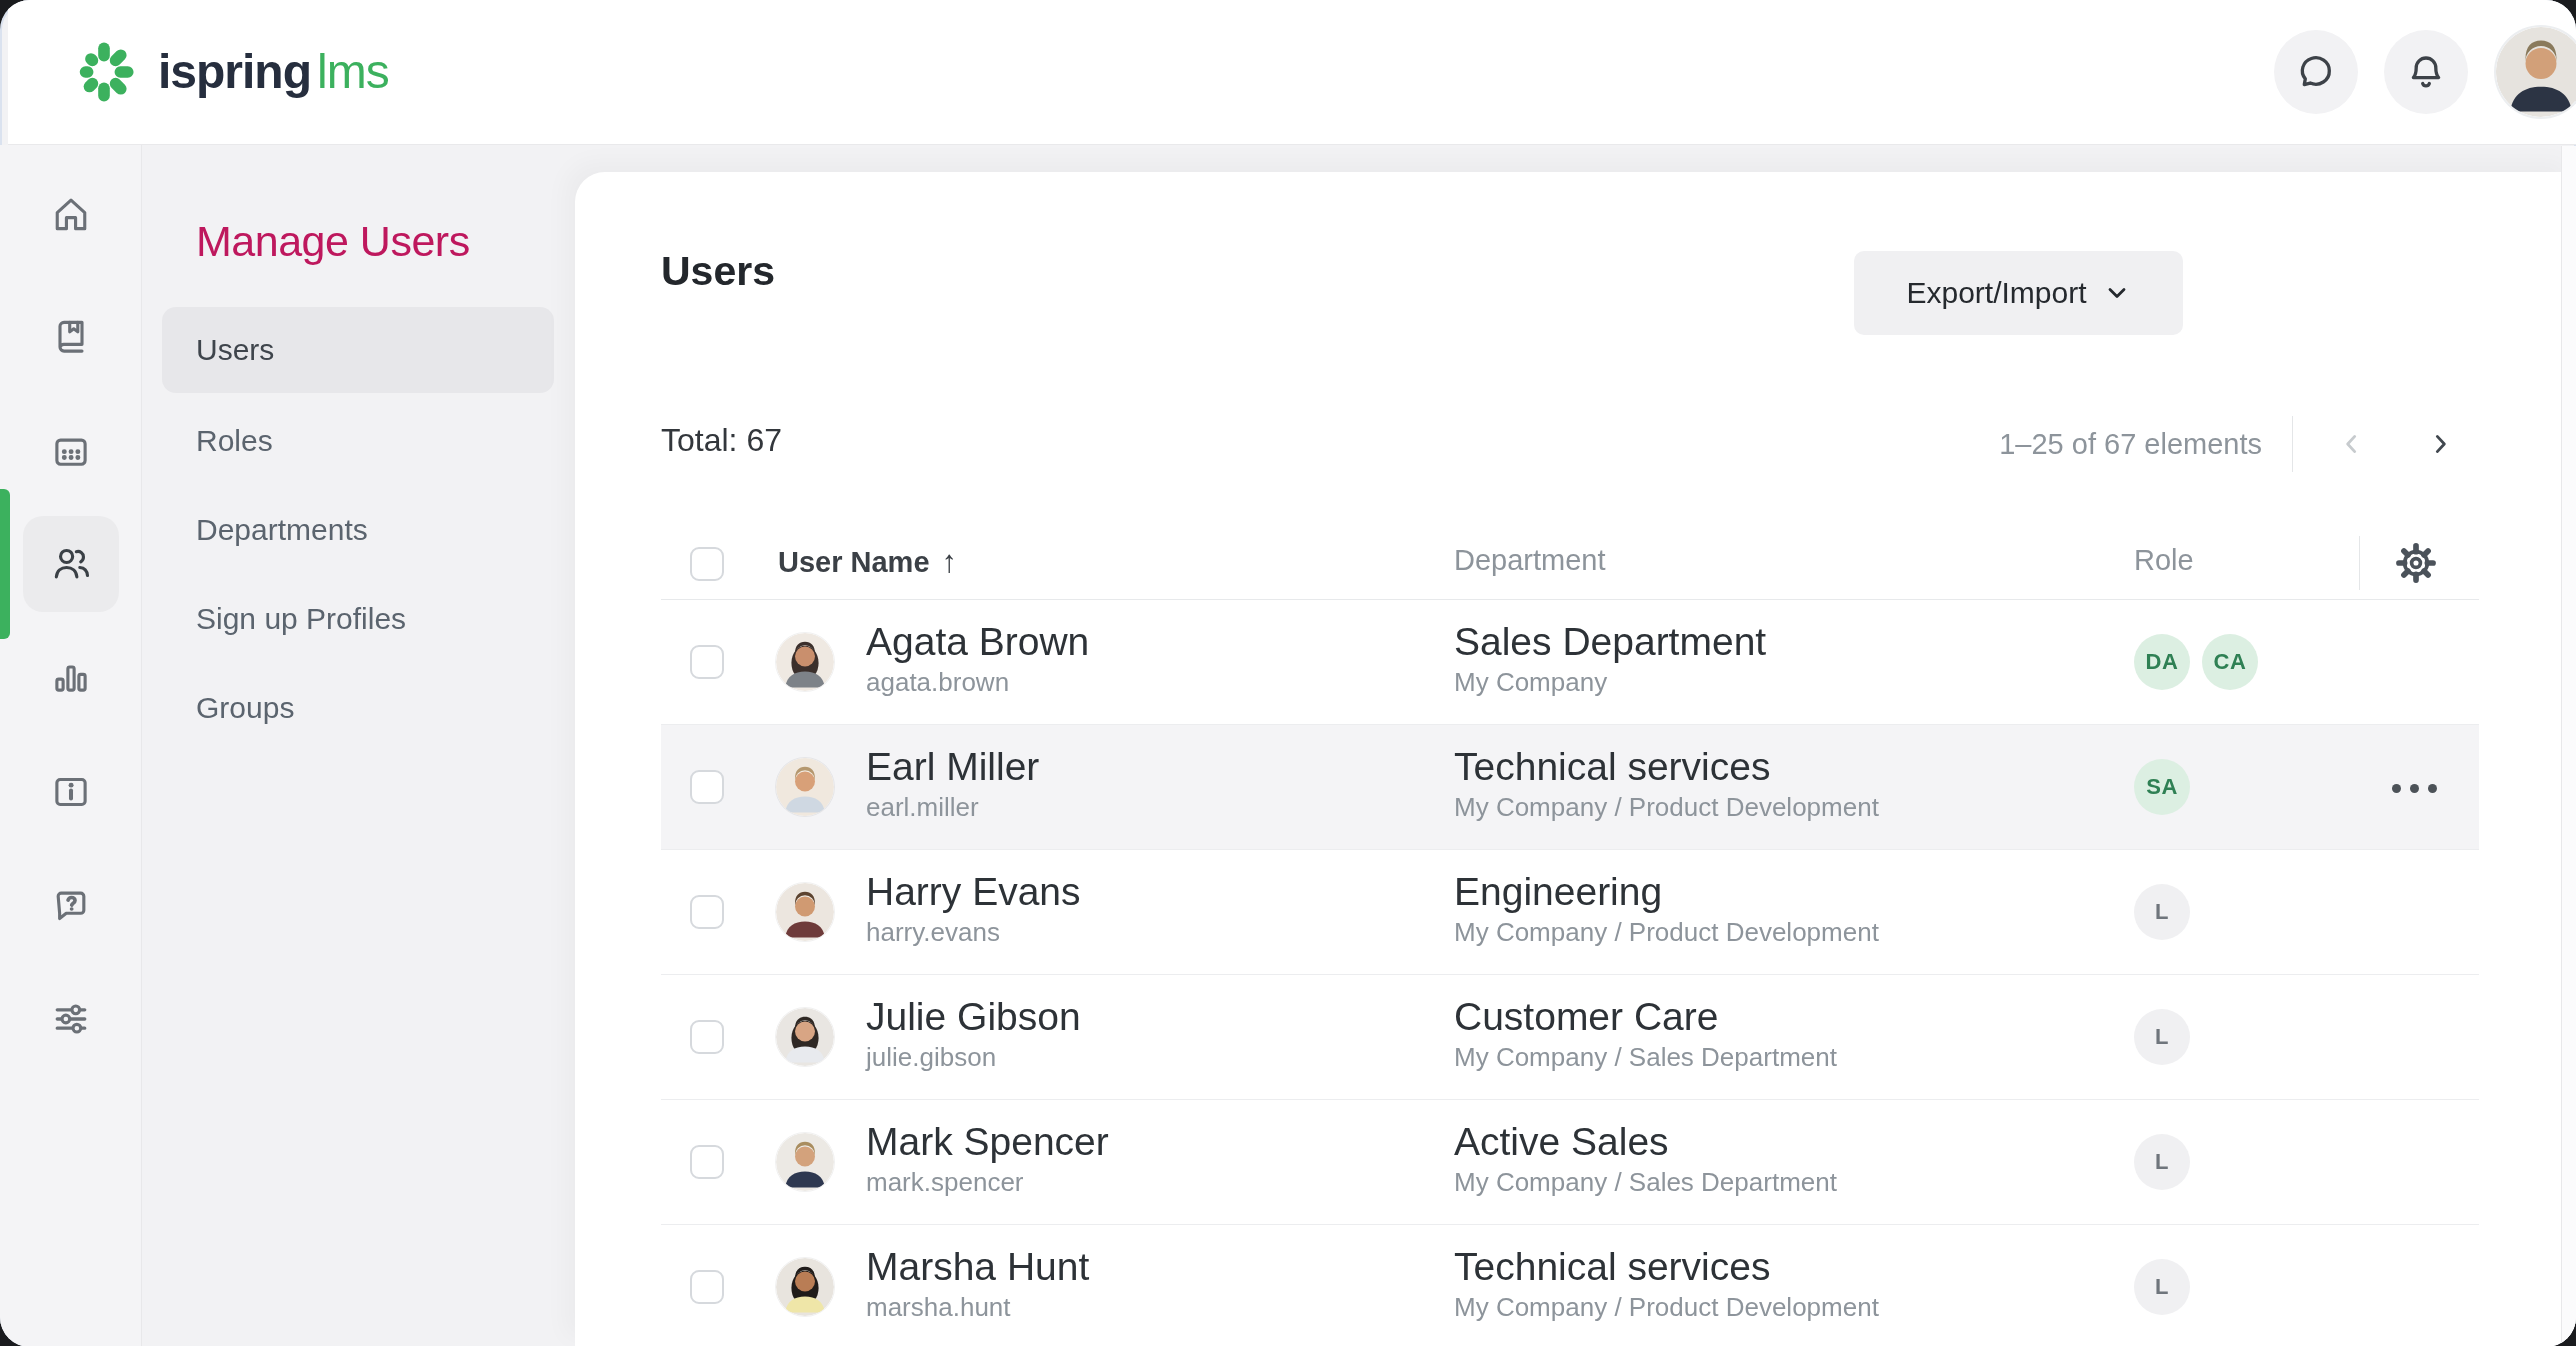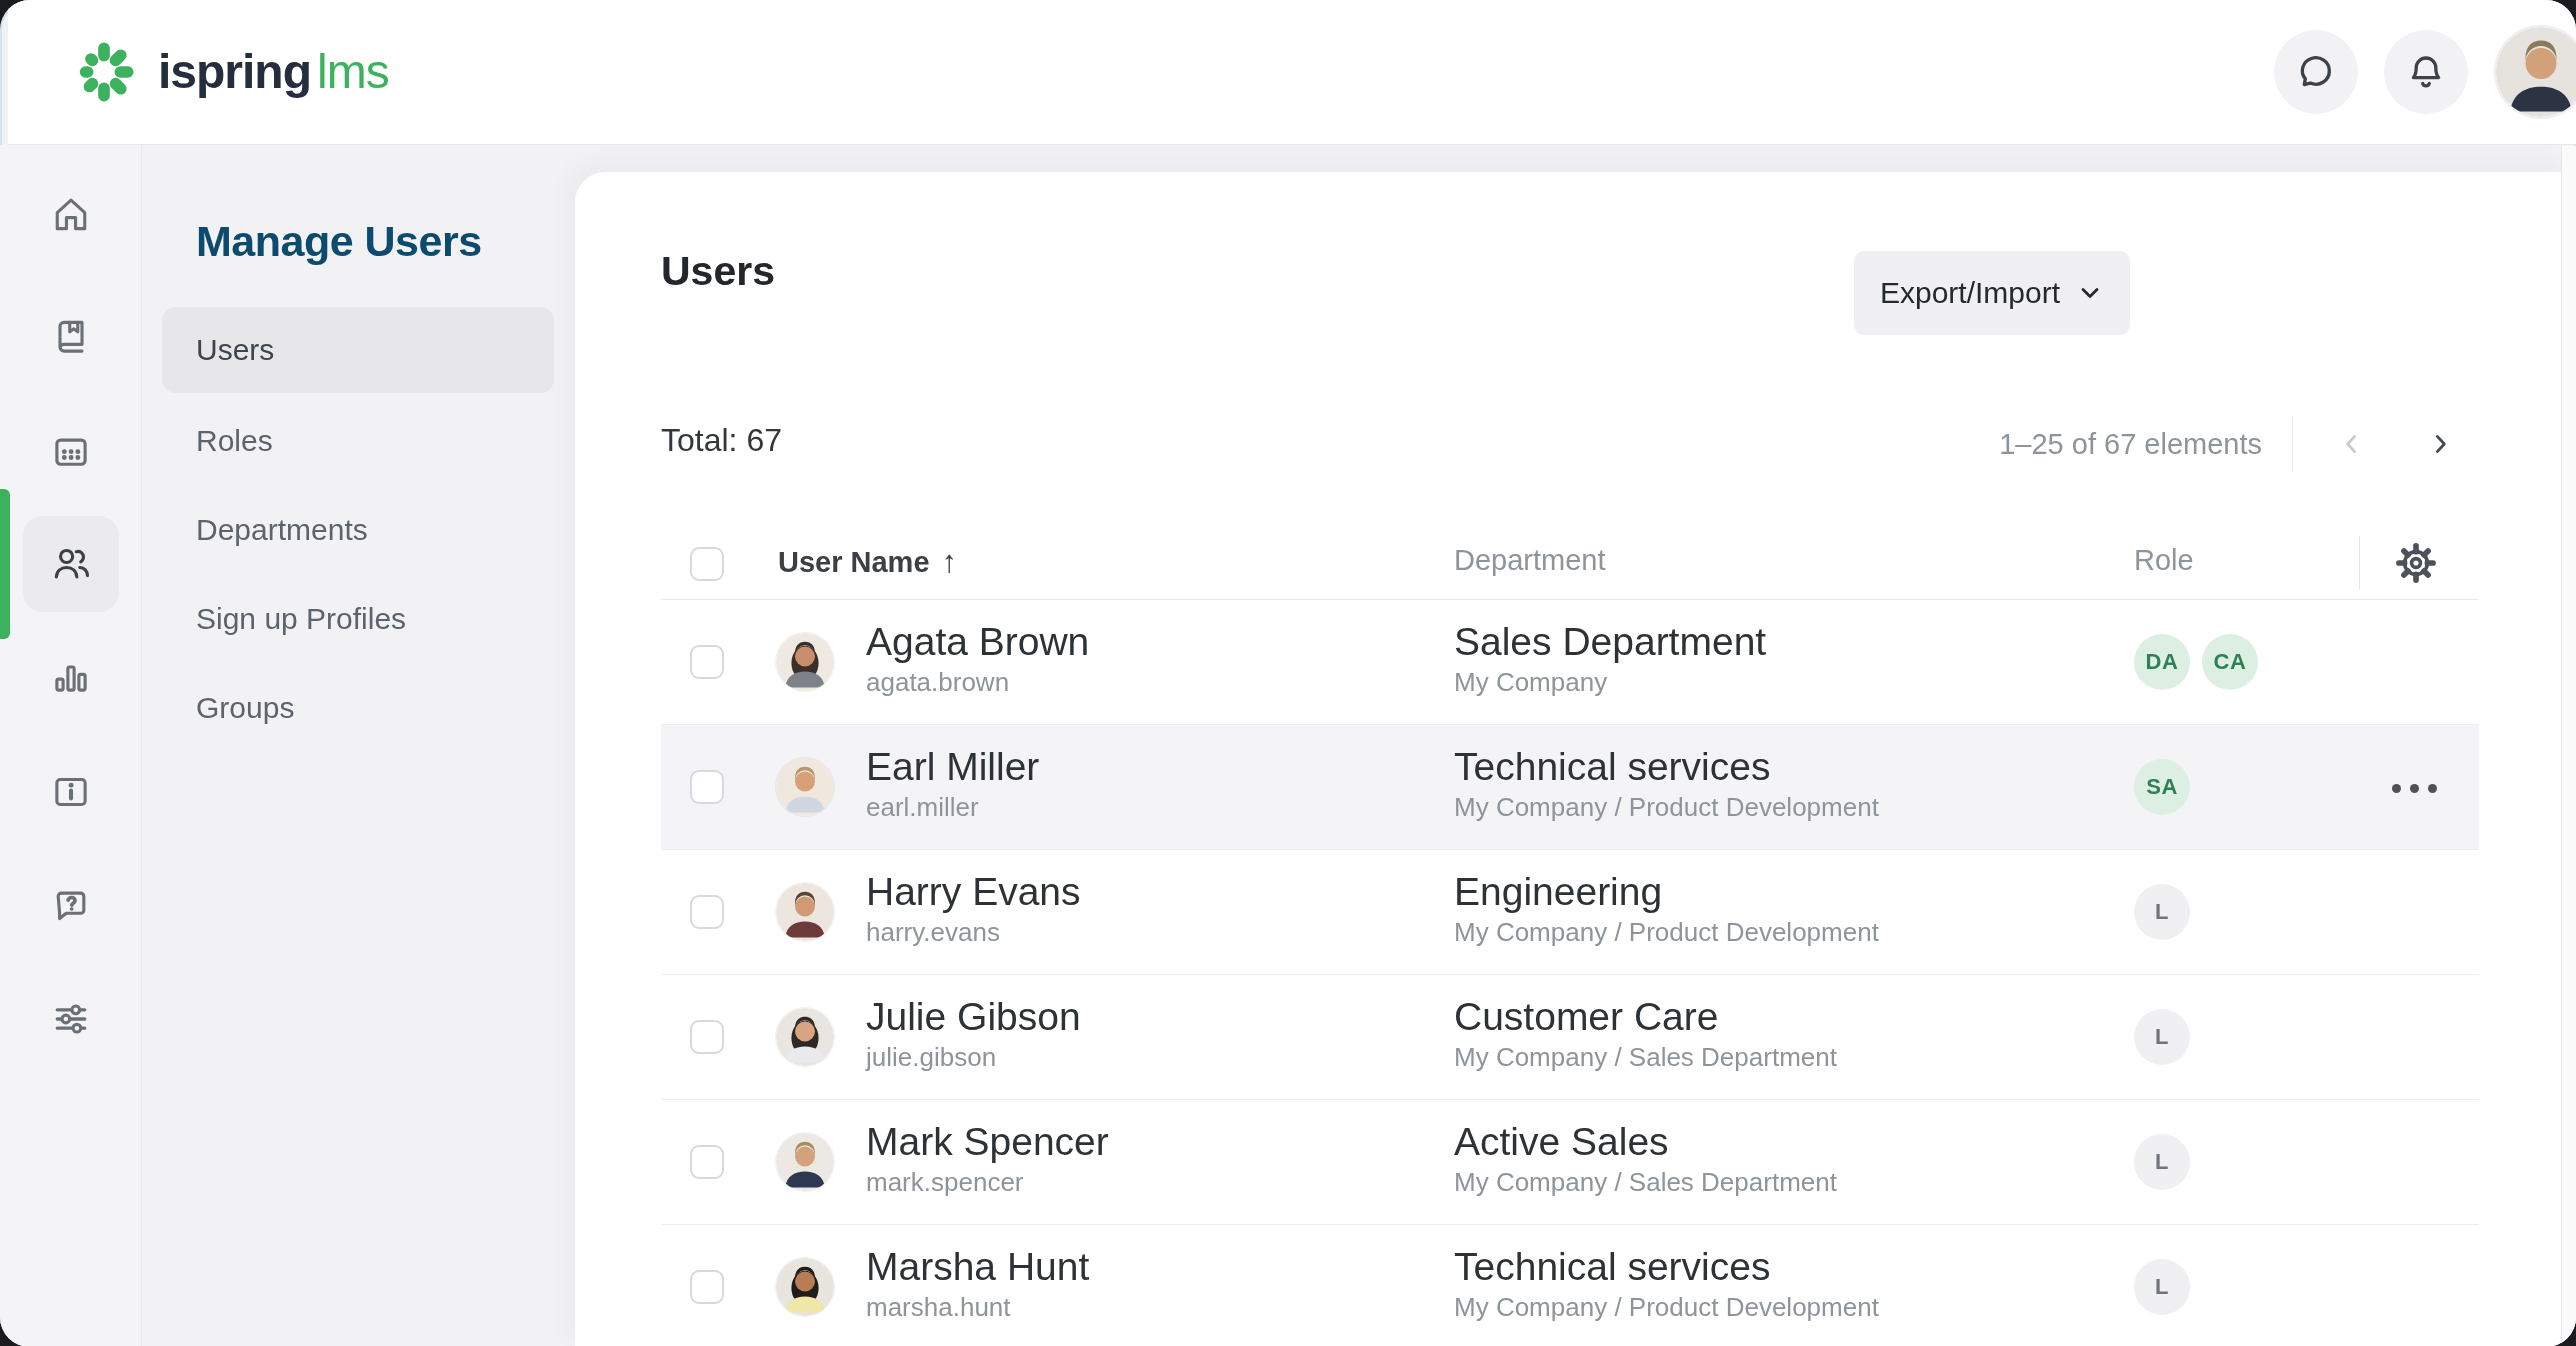--- a/index.html
+++ b/index.html
@@ -24,29 +24,29 @@
   .avatar-top{position:absolute;left:2488px;top:27px;width:90px;height:90px;border-radius:50%;overflow:hidden;box-shadow:0 0 0 2px #eceef0;cursor:pointer;}
   .avatar-top svg{width:100%;height:100%;display:block;}
   
   .rail{position:absolute;left:0;top:145px;bottom:0;width:142px;background:#f4f4f6;border-right:1px solid #e8e8ea;z-index:4;}
   .rail-item{position:absolute;left:23px;width:96px;height:96px;display:flex;align-items:center;justify-content:center;border-radius:20px;cursor:pointer;color:#6b7077;}
   .rail-item svg{width:44px;height:44px;}
   .rail-item.active{background:#ebebed;color:#3a4046;}
   .rail-accent{position:absolute;left:0;width:10px;border-radius:0 6px 6px 0;background:var(--accent);}
   
   .subnav{position:absolute;left:142px;top:145px;bottom:0;width:433px;background:#f2f2f4;z-index:3;}
-  .subnav h2{position:absolute;left:54px;top:72px;margin:0;font-size:43px;font-weight:700;color:#0c4a6e;letter-spacing:-0.5px;}
+  .subnav h2{position:absolute;left:54px;top:72px;margin:0;font-size:43px;font-weight:400;color:#be185d;letter-spacing:-0.5px;}
   .menu{position:absolute;left:20px;top:162px;width:392px;}
   .menu-item{height:89px;display:flex;align-items:center;padding-left:34px;font-size:30px;color:#5b646e;border-radius:14px;cursor:pointer;}
   .menu-item.active{background:#e7e7ea;color:#3f454c;height:86px;margin-bottom:3px;}
   
   .panel{position:absolute;left:575px;top:172px;right:0;bottom:0;background:#fff;border-top-left-radius:30px;box-shadow:-10px -10px 24px rgba(0,0,0,.03);z-index:5;}
   .panel-title{position:absolute;left:86px;top:76px;font-size:41px;font-weight:700;color:#23272c;}
   .btn{position:absolute;top:79px;height:84px;border:none;border-radius:10px;display:flex;align-items:center;justify-content:center;gap:16px;font-family:inherit;font-size:30px;cursor:pointer;}
-  .btn-export{left:1279px;width:276px;background:#f0f0f2;color:#25292e;font-weight:500;}
+  .btn-export{left:1279px;width:329px;background:#f0f0f2;color:#25292e;font-weight:500;}
   .btn-export svg{width:28px;height:28px;}
   .btn-new{left:1636px;width:262px;background:var(--button-green);color:#fff;font-weight:700;}
   .btn-new svg{width:40px;height:40px;}
   .total{position:absolute;left:86px;top:250px;font-size:32px;color:#33373c;}
   .pager{position:absolute;top:244px;right:113px;height:56px;display:flex;align-items:center;}
   .pager .range{font-size:29px;color:#8d949b;}
   .pager .vdiv{width:1px;height:56px;background:#e4e6e8;margin:0 36px 0 30px;}
   .pager .chev{width:46px;height:46px;display:flex;align-items:center;justify-content:center;cursor:pointer;background:none;border:none;}
   .pager .chev svg{width:26px;height:26px;}
   .pager .chev+.chev{margin-left:42px;}

